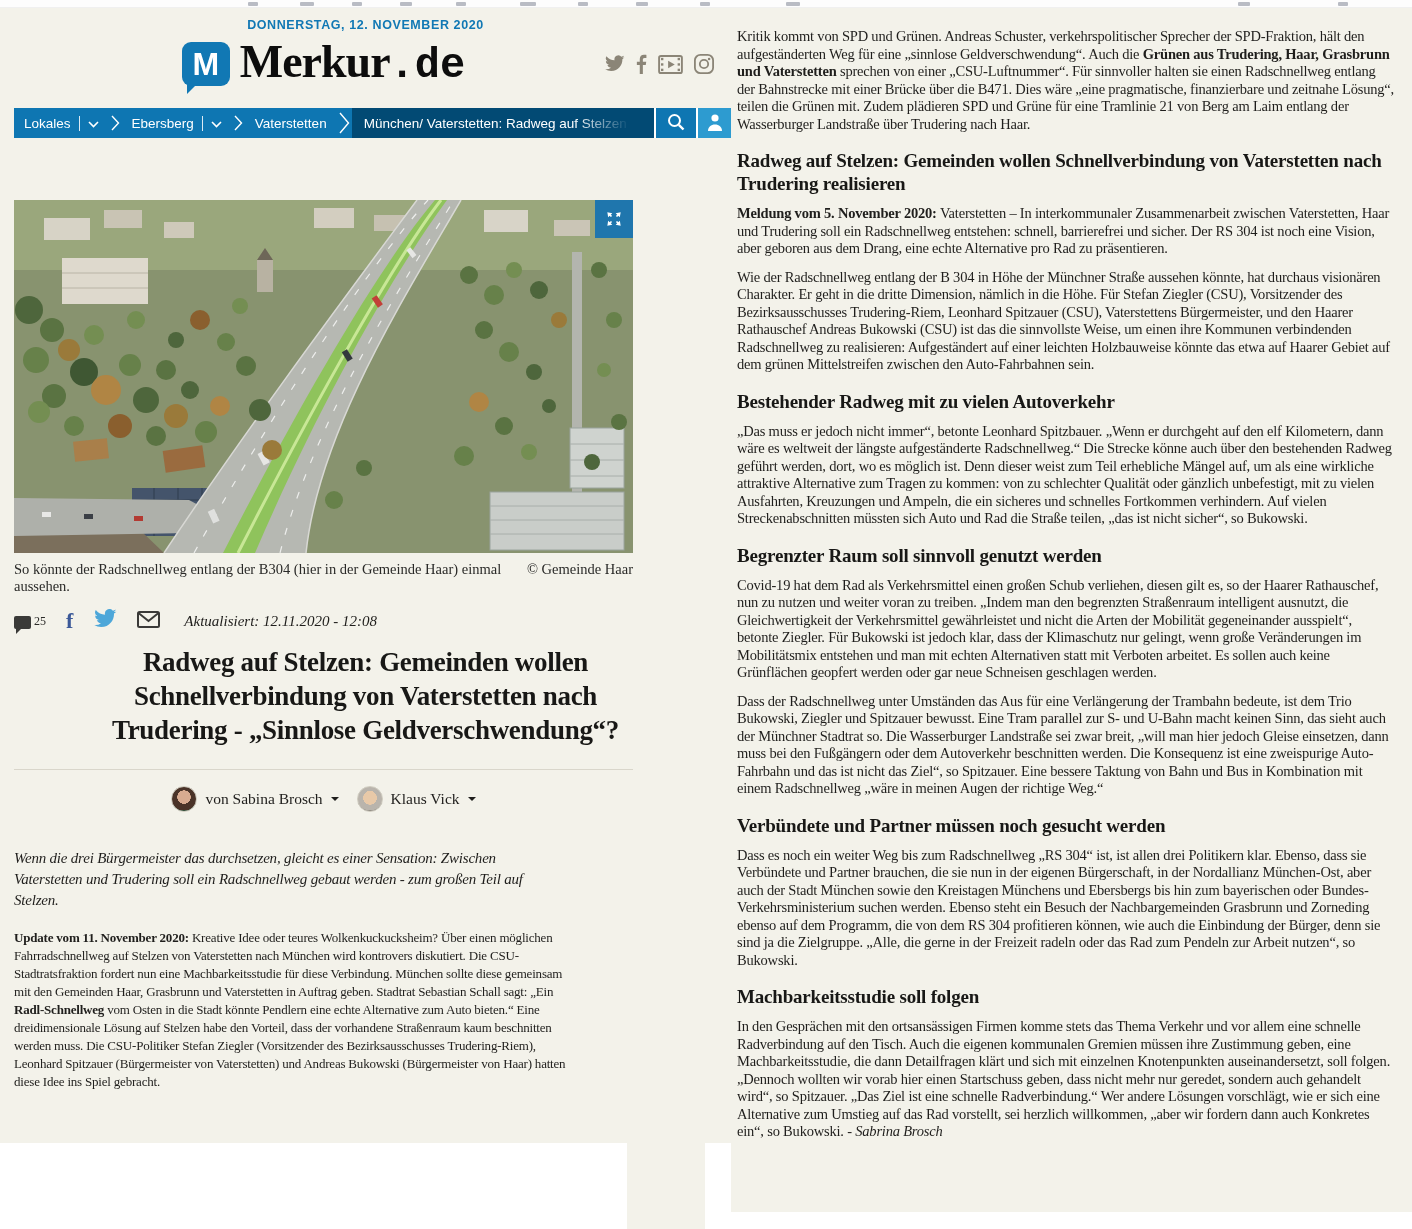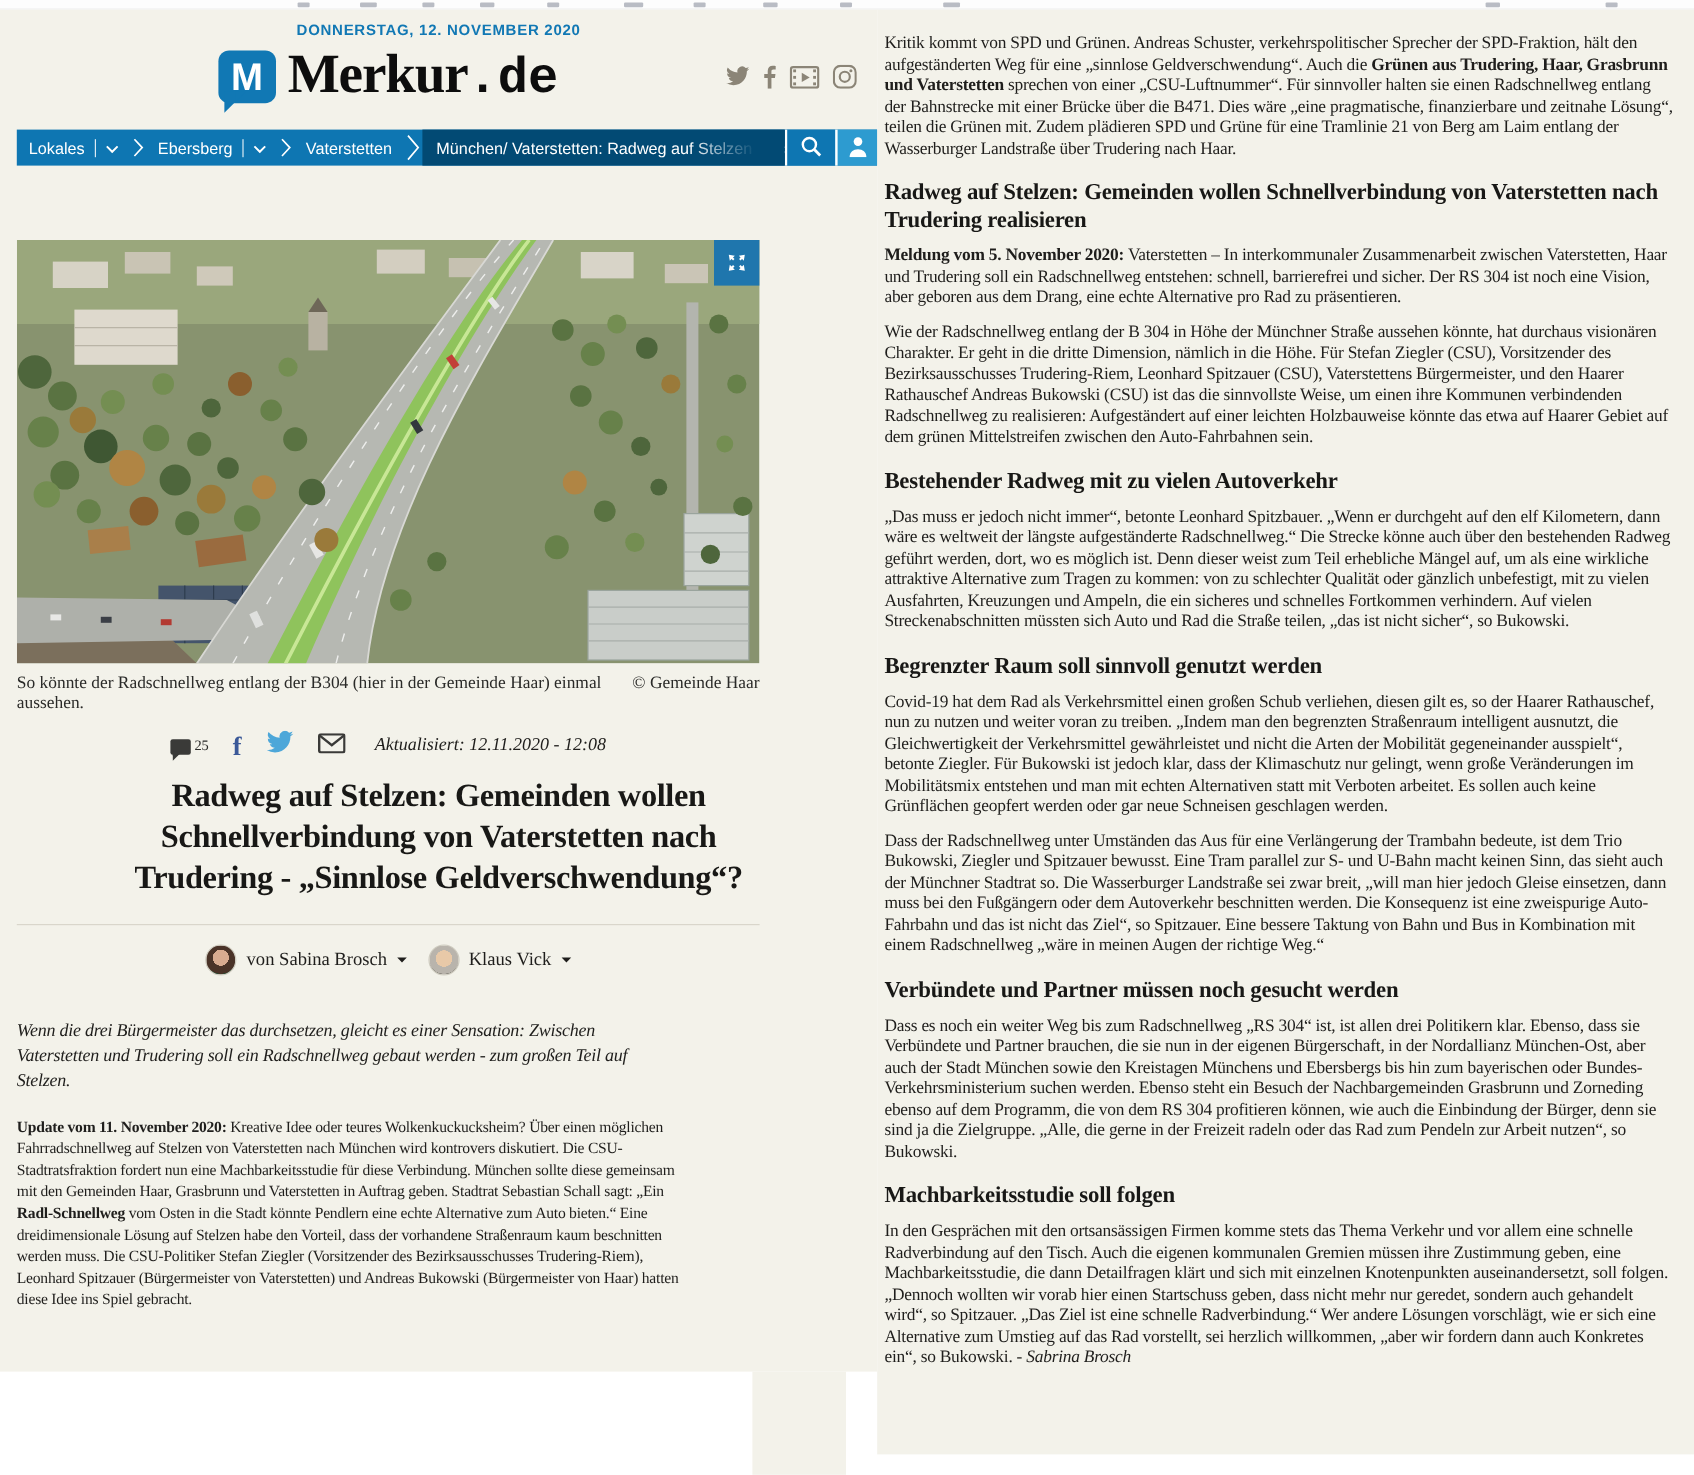--- a/index.html
+++ b/index.html
@@ -49,21 +49,21 @@
   .hero { position:relative; margin-top:62px; width:619px; height:353px; overflow:hidden; }
   .hero svg { display:block; }
   .expand-btn { position:absolute; top:0; right:0; width:38px; height:38px; background:#1f76ad;
                 border:none; display:flex; align-items:center; justify-content:center; cursor:pointer; }
 
   .caption-row { display:flex; justify-content:space-between; width:619px; margin-top:8px;
                  font-size:14.5px; color:#2a2a28; }
   .caption-credit { white-space:nowrap; padding-left:18px; color:#2a2a28; }
 
   
-  .engage-row { margin-top:14px; width:619px; display:flex; align-items:center; justify-content:center; gap:20px; }
+  .engage-row { margin-top:14px; width:619px; display:flex; align-items:center; gap:20px; }
   .comment-wrap { display:flex; align-items:flex-end; gap:3px; }
   .bubble { position:relative; width:17px; height:13px; background:#3a3a38; border-radius:2px; }
   .bubble::after { content:""; position:absolute; left:2px; bottom:-5px; border:4px solid transparent; border-top-color:#3a3a38; border-left-color:#3a3a38; }
   .comment-count { font-family:"Liberation Serif", serif; font-size:12px; color:#2a2a28; }
   .fb-glyph { font-family:"Liberation Serif", serif; font-weight:bold; font-size:22px; color:#3b5998; line-height:1; }
   .updated { font-style:italic; font-size:15px; color:#1f1e1c; margin-left:4px; }
 
   
   .kicker { margin-top:26px; text-align:center; font-family:"Liberation Sans", sans-serif;
             font-weight:bold; font-size:13px; letter-spacing:.6px; color:#c40000; }

